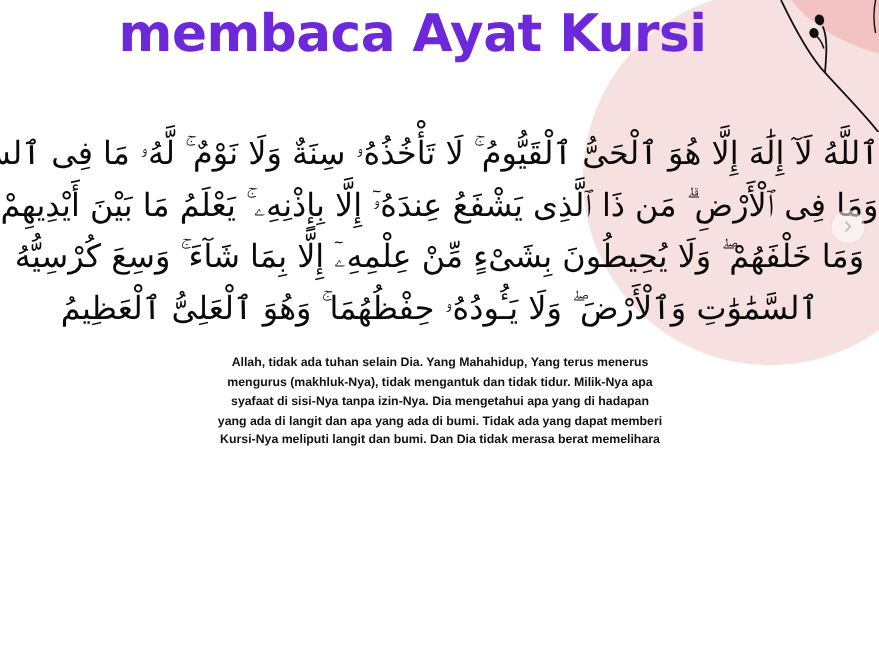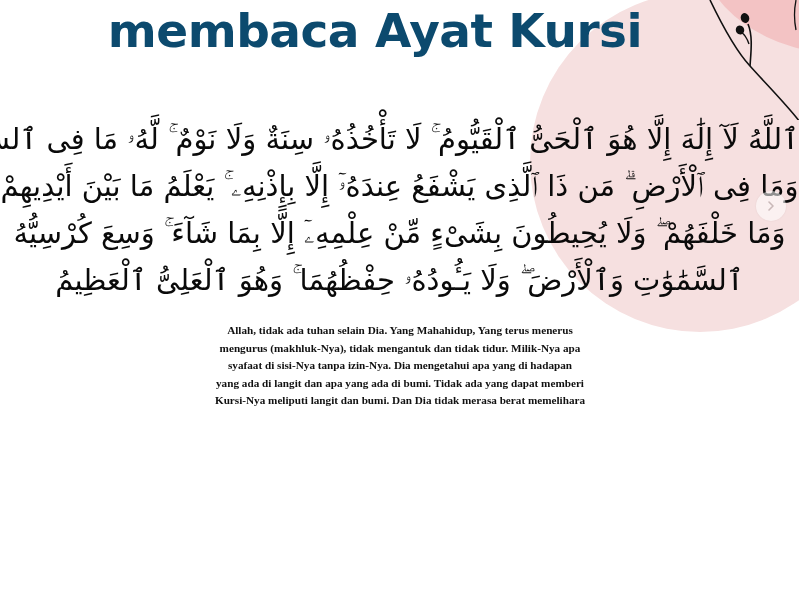--- a/index.html
+++ b/index.html
@@ -42,21 +42,21 @@
 
     .title {
       position: absolute;
       left: 0; top: 2px;
       width: 750px;
       text-align: center;
       font-family: "DejaVu Sans", sans-serif;
       font-weight: bold;
       font-size: 47px;
       letter-spacing: -0.5px;
-      color: #0c4a6e;
+      color: #6d28d9;
       line-height: 58px;
     }
 
     .arabic {
       position: absolute;
       left: 0; top: 116px;
       width: 799px;
       direction: rtl;
       text-align: center;
       font-family: "DejaVu Sans", sans-serif;
@@ -67,21 +67,21 @@
     .arabic .line {
       display: block;
       white-space: nowrap;
     }
 
     .translation {
       position: absolute;
       left: 150px; top: 322px;
       width: 500px;
       text-align: center;
-      font-family: Liberation Serif, serif;
+      font-family: Liberation Sans, sans-serif;
       font-weight: bold;
       font-size: 11.2px;
       line-height: 17.6px;
       color: #111111;
     }
     .translation .line {
       display: block;
       white-space: nowrap;
     }
 

